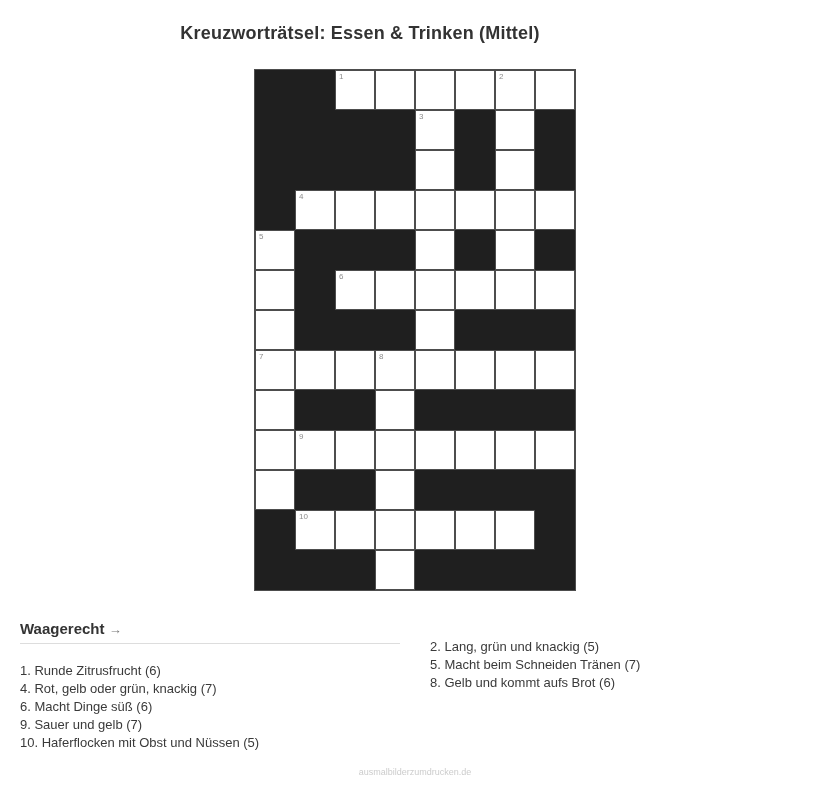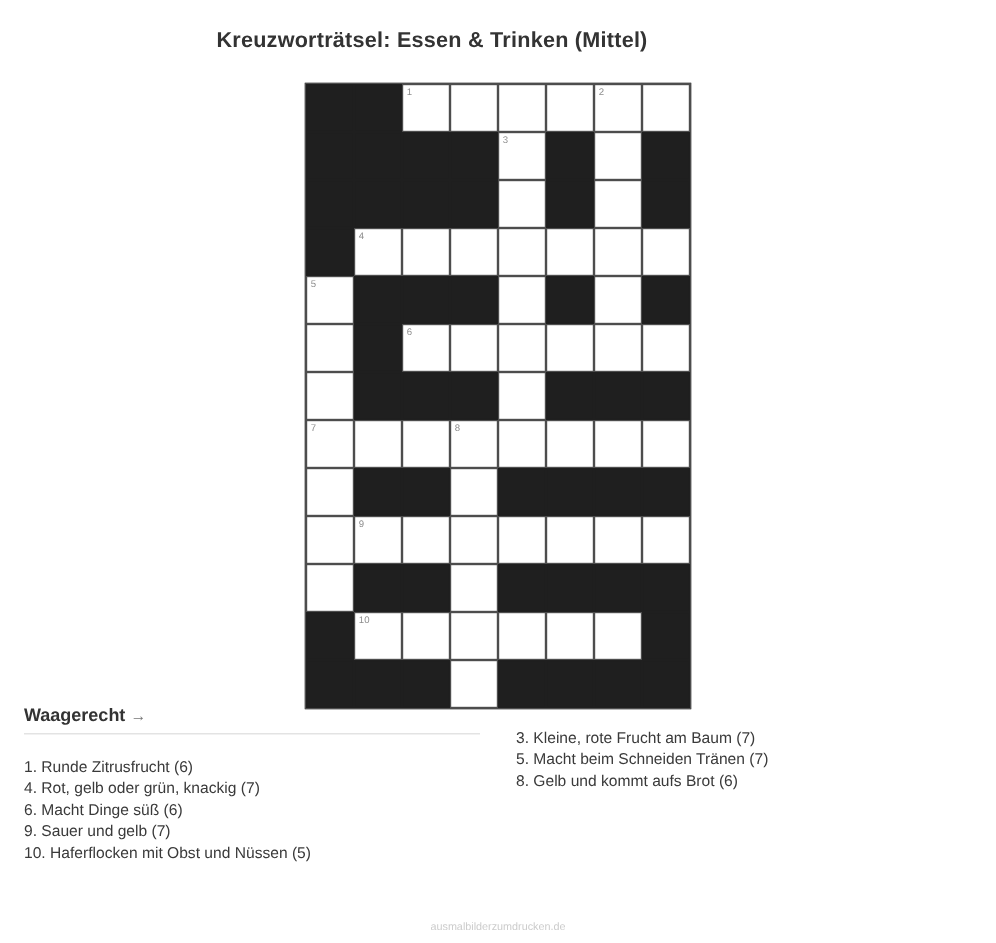--- a/index.html
+++ b/index.html
@@ -40,21 +40,21 @@
   }
   .cell .num {
     position: absolute;
     top: 1px; left: 3px;
     font-size: 8px;
     line-height: 10px;
     color: var(--cell-number, #8d8d8d);
   }
   .clues {
     position: absolute;
-    top: 588px;
+    top: 620px;
     width: 380px;
   }
   .clues.left  { left: 20px; }
   .clues.right { left: 430px; }
   .clues h2 {
     font-size: 15px;
     font-weight: bold;
     color: var(--heading-text, #333);
     padding-bottom: 6px;
     border-bottom: 1px solid var(--divider, #ddd);
@@ -216,19 +216,19 @@
       <div class="clue">1. Runde Zitrusfrucht (6)</div>
       <div class="clue">4. Rot, gelb oder grün, knackig (7)</div>
       <div class="clue">6. Macht Dinge süß (6)</div>
       <div class="clue">9. Sauer und gelb (7)</div>
       <div class="clue">10. Haferflocken mit Obst und Nüssen (5)</div>
     </div>
 </div>
 
 <div class="clues right">
   <div class="clue-list">
-      <div class="clue">3. Kleine, rote Frucht am Baum (7)</div>
+      <div class="clue">2. Lang, grün und knackig (5)</div>
       <div class="clue">5. Macht beim Schneiden Tränen (7)</div>
       <div class="clue">8. Gelb und kommt aufs Brot (6)</div>
     </div>
 </div>
 
 <div class="footer">ausmalbilderzumdrucken.de</div>
 
 </body></html>

